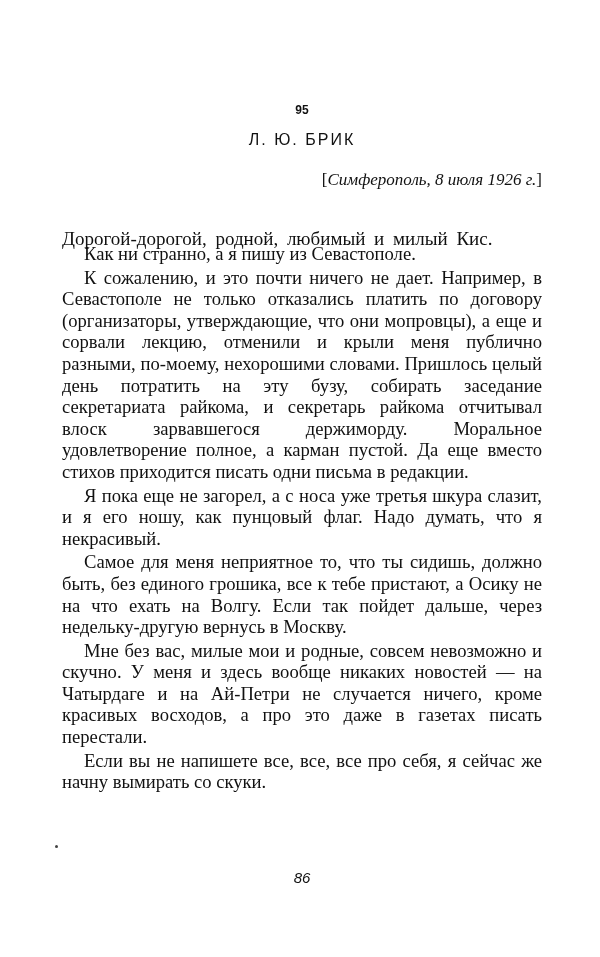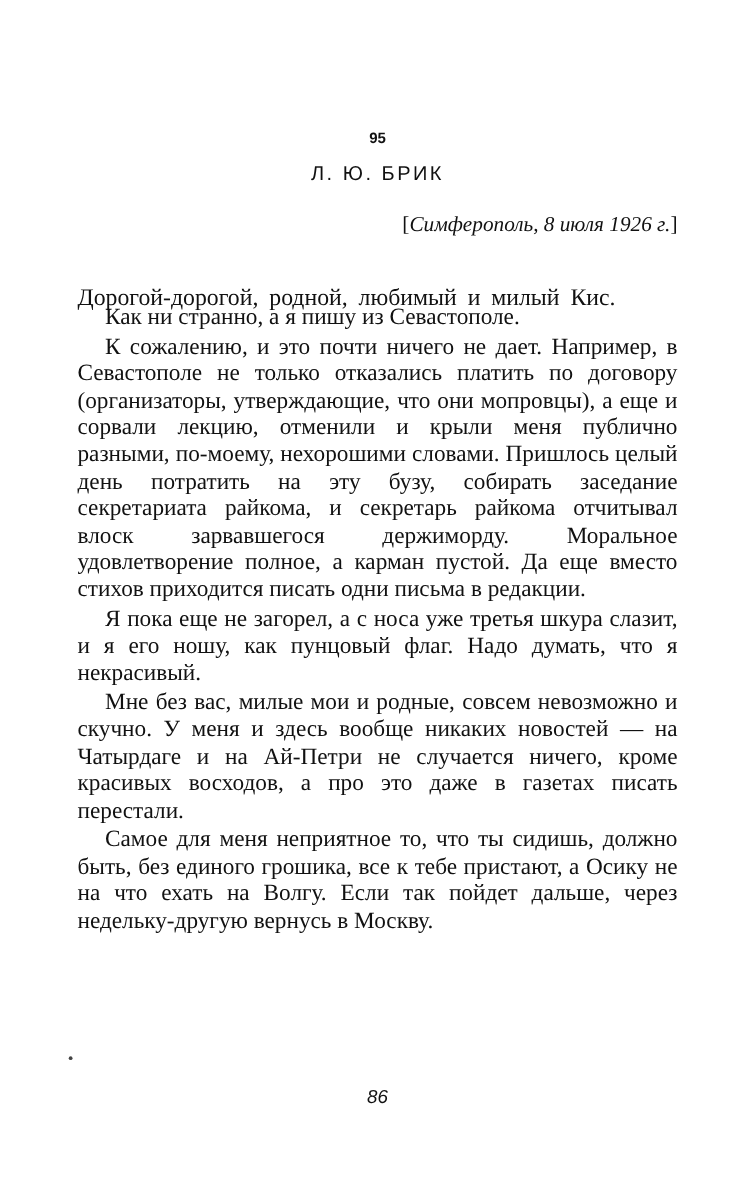--- a/index.html
+++ b/index.html
@@ -28,18 +28,19 @@
   <div class="num">95</div>
   <div class="addressee">Л. Ю. БРИК</div>
   <div class="dateline">
     <span class="br">[</span><span>Симферополь, 8 июля 1926 г.</span><span class="br">]</span>
   </div>
   <div class="salutation">Дорогой-дорогой, родной, любимый и милый Кис.</div>
   <div class="body">
     <p>Как ни странно, а я пишу из Севастополе.</p>
     <p>К сожалению, и это почти ничего не дает. Например, в Севастополе не только отказались платить по договору (организаторы, утверждающие, что они мопровцы), а еще и сорвали лекцию, отменили и крыли меня публично разными, по-моему, нехорошими словами. Пришлось целый день потратить на эту бузу, собирать заседание секретариата райкома, и секретарь райкома отчитывал влоск зарвавшегося держиморду. Моральное удовлетворение полное, а карман пустой. Да еще вместо стихов приходится писать одни письма в редакции.</p>
     <p>Я пока еще не загорел, а с носа уже третья шкура слазит, и я его ношу, как пунцовый флаг. Надо думать, что я некрасивый.</p>
+    <p>Самое для меня неприятное то, что ты сидишь, должно быть, без единого грошика, все к тебе пристают, а Осику не на что ехать на Волгу. Если так пойдет дальше, через недельку-другую вернусь в Москву.</p>
     <p>Мне без вас, милые мои и родные, совсем невозможно и скучно. У меня и здесь вообще никаких новостей — на Чатырдаге и на Ай-Петри не случается ничего, кроме красивых восходов, а про это даже в газетах писать перестали.</p>
-    <p>Самое для меня неприятное то, что ты сидишь, должно быть, без единого грошика, все к тебе пристают, а Осику не на что ехать на Волгу. Если так пойдет дальше, через недельку-другую вернусь в Москву.</p>
+    <p>Если вы не напишете все, все, все про себя, я сейчас же начну вымирать со скуки.</p>
   </div>
   <div class="folio">86</div>
 </div>
 <div class="dot"></div>
 
 </body></html>

